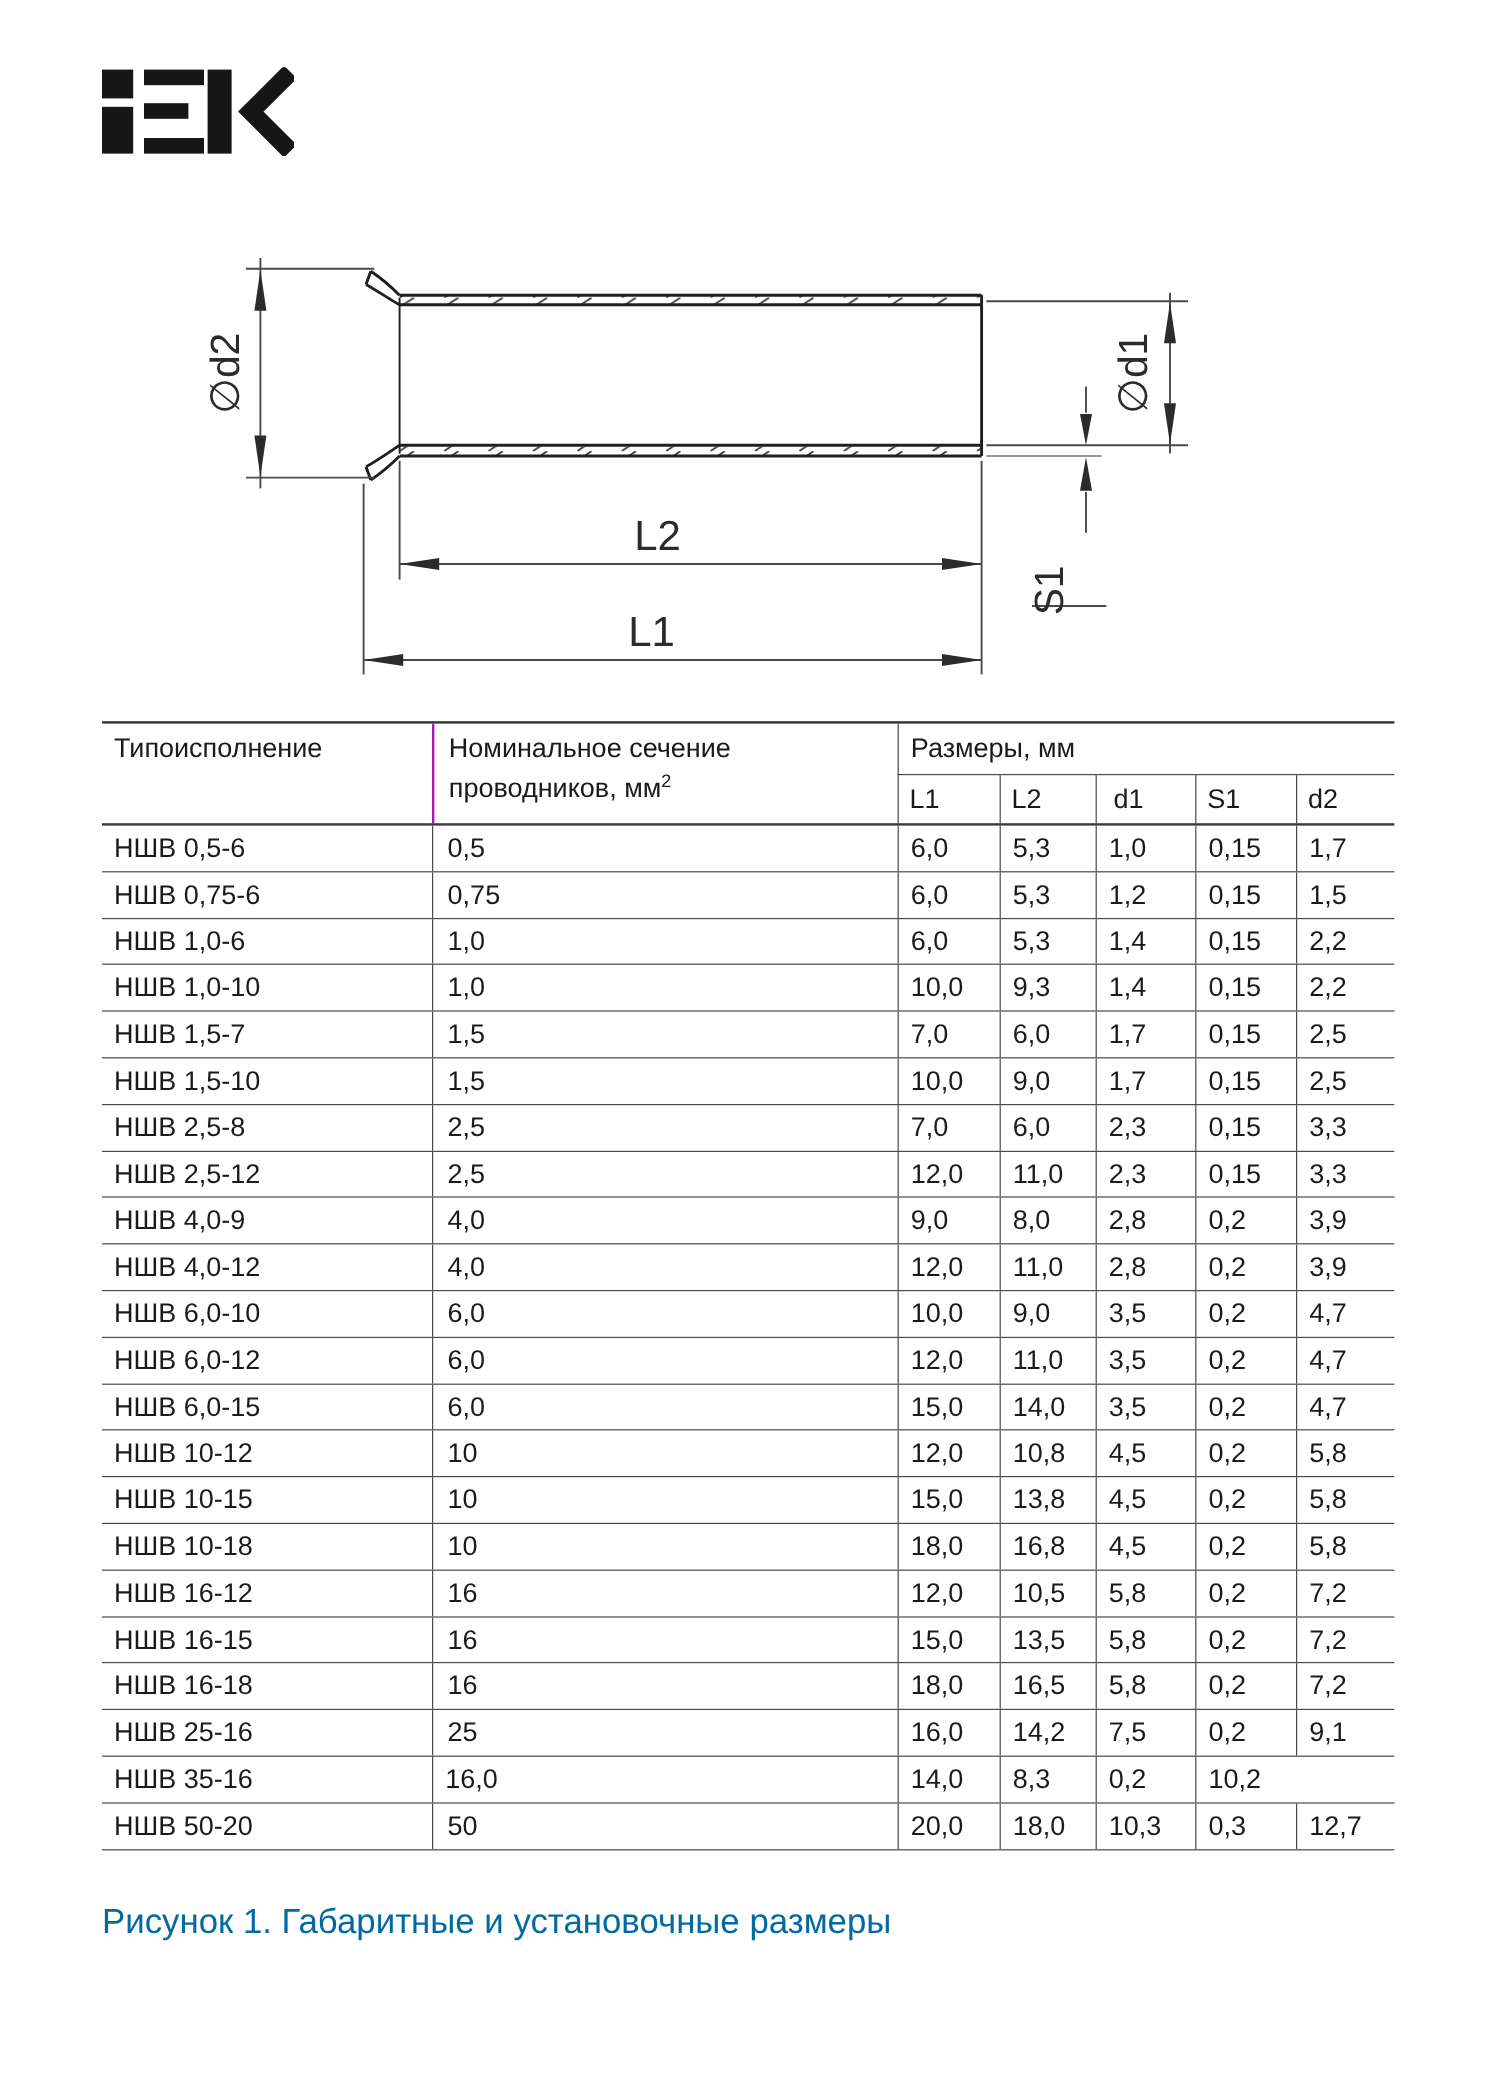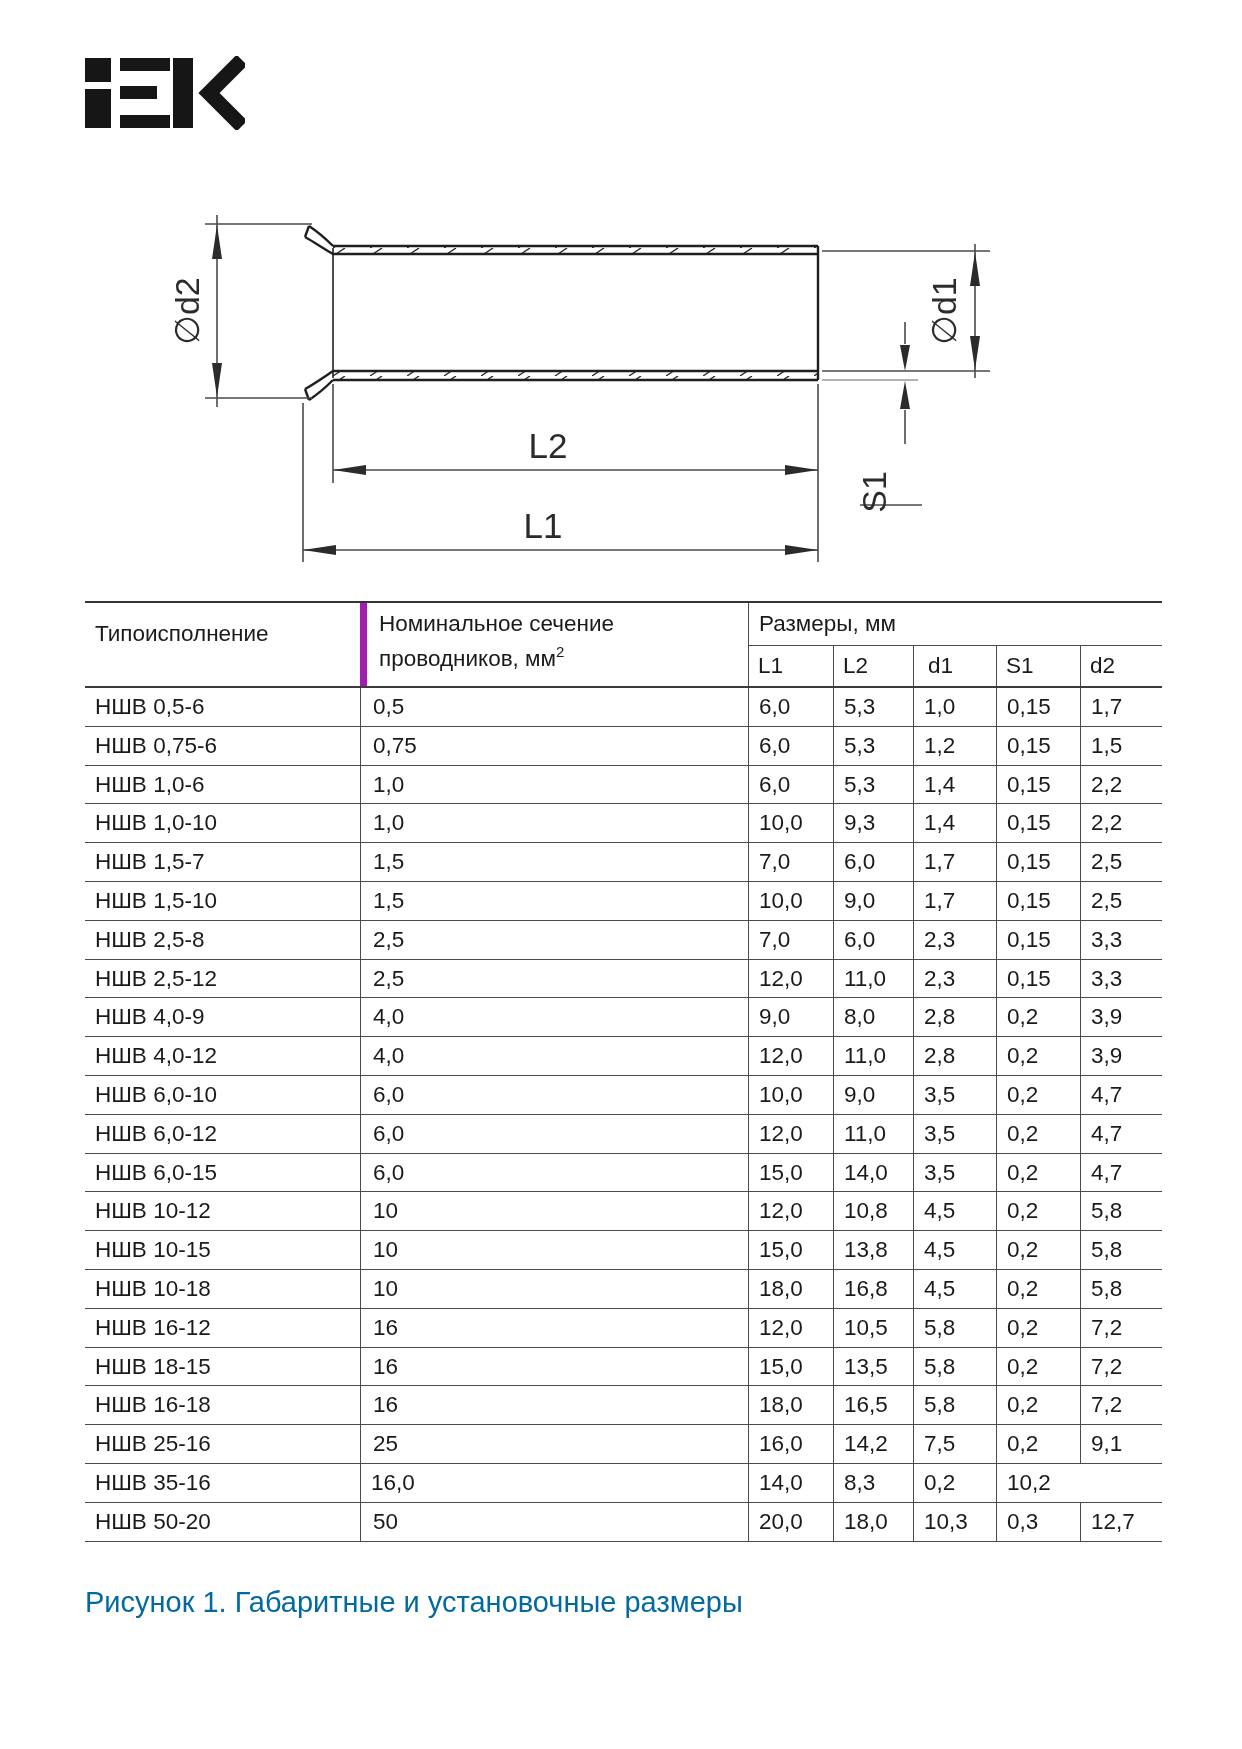--- a/index.html
+++ b/index.html
@@ -25,22 +25,22 @@
     width:1077px;
     border-top:2px solid #343434;
   }
   .thead{
     display:grid;
     grid-template-columns:275px 388px 85px 80px 83px 84px 82px;
     grid-template-rows:43px 40px;
     border-bottom:2px solid #3b3b3b;
     font-size:22.5px;
   }
-  .th-type{grid-column:1;grid-row:1/3;padding:8px 0 0 10px;margin-top:10px;}
-  .th-section{grid-column:2;grid-row:1/3;padding:7px 0 4px 12px;border-left:7px solid #a21caf;line-height:28px;}
+  .th-type{grid-column:1;grid-row:1/3;padding:8px 0 0 10px;}
+  .th-section{grid-column:2;grid-row:1/3;padding:7px 0 4px 12px;border-left:2px solid #a21caf;line-height:28px;}
   .th-sizes{grid-column:3/8;grid-row:1;padding:0 0 0 10px;border-left:1px solid #4a4a4a;border-bottom:1px solid #4a4a4a;line-height:41px;}
   .th-sub{grid-row:2;border-left:1px solid #4a4a4a;line-height:39px;padding-left:9px;}
   .th-sub.s0{grid-column:3;}
   .th-sub.s1{grid-column:4;}
   .th-sub.s2{grid-column:5;padding-left:14px;}
   .th-sub.s3{grid-column:6;}
   .th-sub.s4{grid-column:7;}
   .th-section sup{font-size:15px;}
 
   .trow{
@@ -316,21 +316,21 @@
         <div class="trow">
           <div class="td c0">НШВ 16-12</div>
           <div class="td c1">16</div>
           <div class="td c2">12,0</div>
           <div class="td c3">10,5</div>
           <div class="td c4">5,8</div>
           <div class="td c5">0,2</div>
           <div class="td c6">7,2</div>
         </div>
         <div class="trow">
-          <div class="td c0">НШВ 18-15</div>
+          <div class="td c0">НШВ 16-15</div>
           <div class="td c1">16</div>
           <div class="td c2">15,0</div>
           <div class="td c3">13,5</div>
           <div class="td c4">5,8</div>
           <div class="td c5">0,2</div>
           <div class="td c6">7,2</div>
         </div>
         <div class="trow">
           <div class="td c0">НШВ 16-18</div>
           <div class="td c1">16</div>

